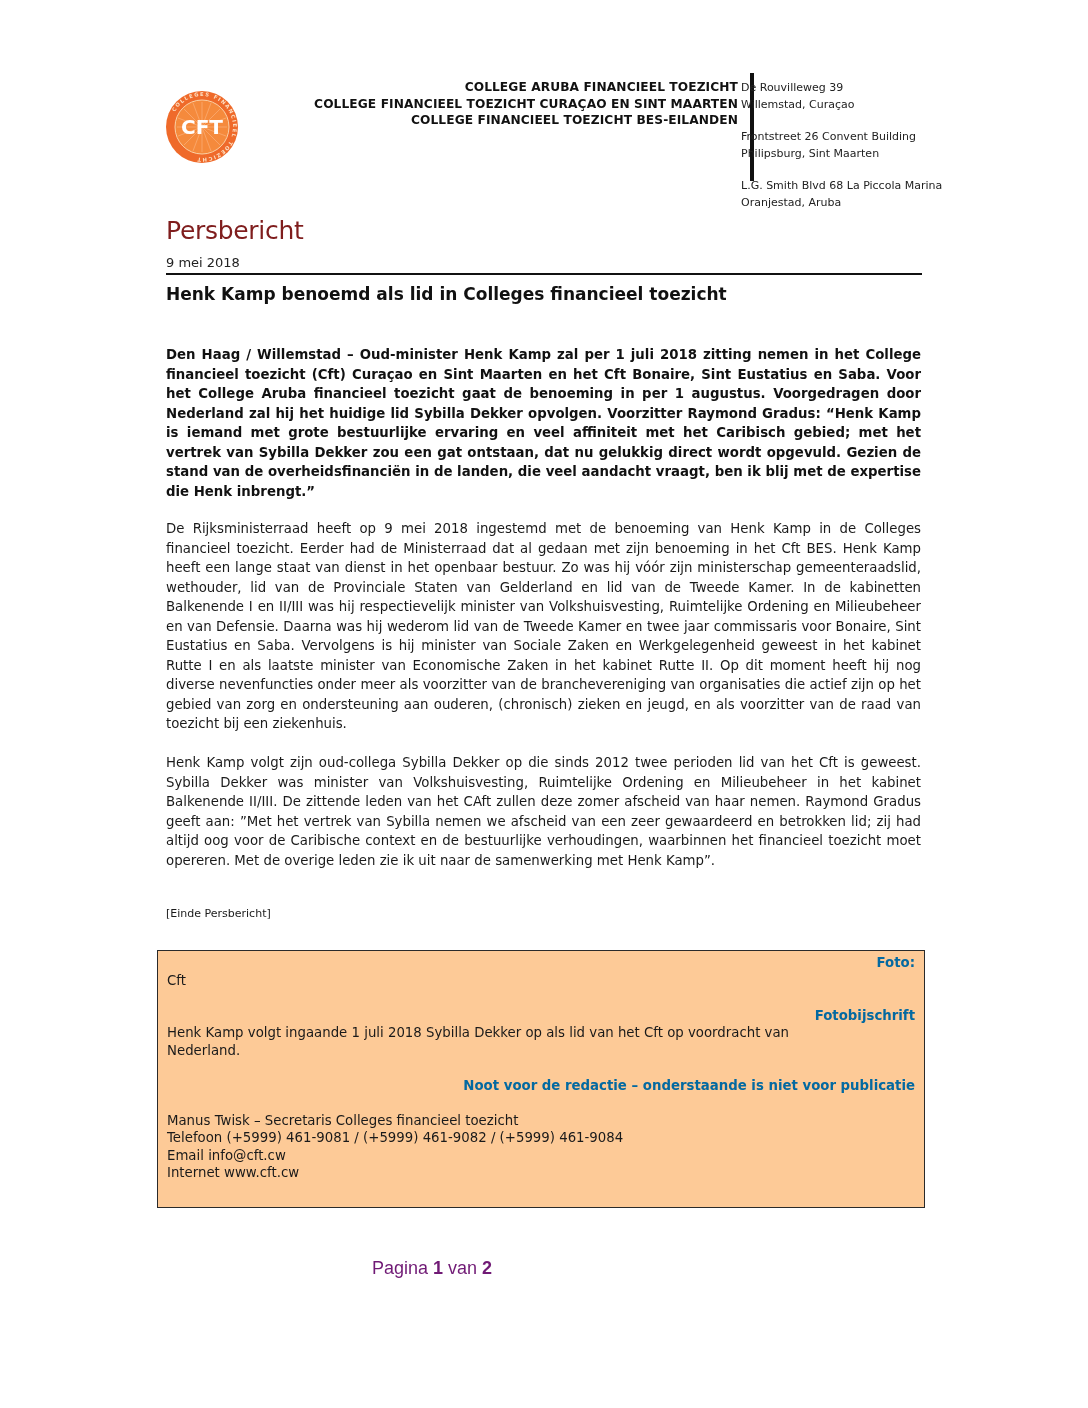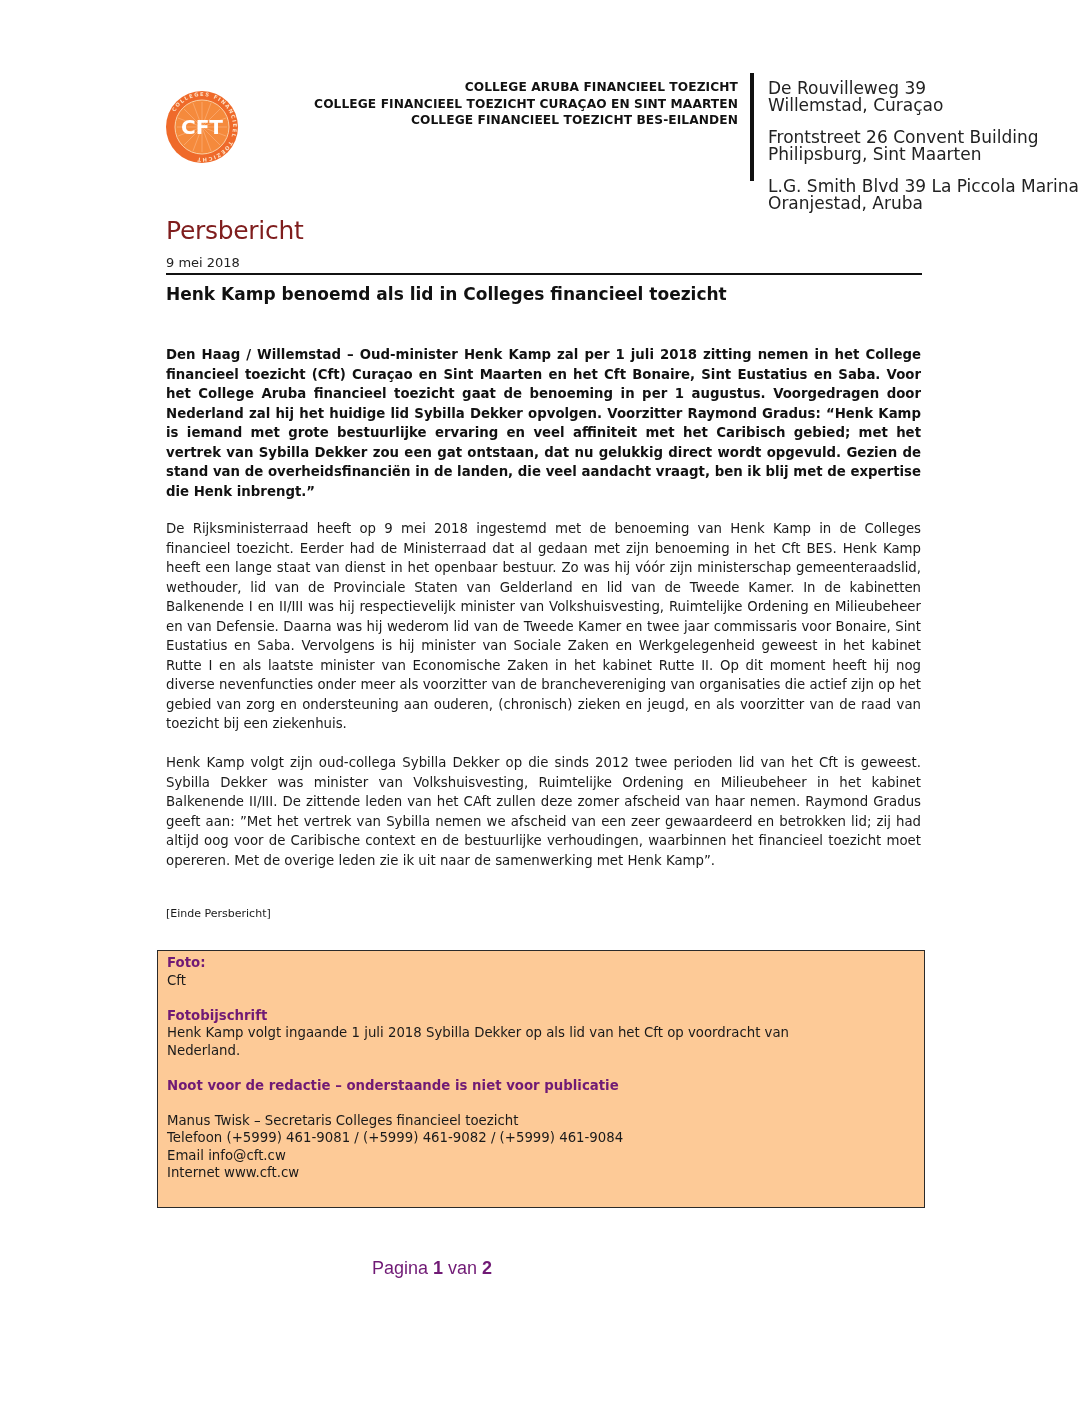--- a/index.html
+++ b/index.html
@@ -10,21 +10,21 @@
   .logo { position: absolute; left: 165px; top: 90px; width: 74px; height: 74px; }
 
   
   .orgs { position: absolute; left: 250px; top: 79px; width: 488px; text-align: right;
           font-family: "DejaVu Sans", sans-serif; font-weight: bold; font-size: 12.2px;
           line-height: 16.5px; color: #111; letter-spacing: 0.1px; }
   .orgs div { white-space: nowrap; }
 
   .vbar { position: absolute; left: 750px; top: 73px; width: 4px; height: 108px; background: #111; }
 
-  .addr { position: absolute; left: 768px; top: 80px; font-size: 17px; line-height: 16.5px; color: #222; }
+  .addr { position: absolute; left: 741px; top: 80px; font-size: 11px; line-height: 16.5px; color: #222; }
   .addr .blk { margin-bottom: 16px; }
   .addr .blk div { white-space: nowrap; }
 
   
   .title { position: absolute; left: 166px; top: 216px; font-family: "DejaVu Sans", sans-serif;
            font-size: 25px; color: #7f1d1d; letter-spacing: -0.3px; }
   .date { position: absolute; left: 166px; top: 255px; font-size: 13px; color: #222; }
   .rule { position: absolute; left: 166px; top: 273px; width: 756px; height: 2px; background: #111; }
 
   .headline { position: absolute; left: 166px; top: 284px; font-weight: bold; font-size: 17px; color: #111; }
@@ -33,21 +33,21 @@
           text-align: justify; color: #1a1a1a; }
   .lead { top: 345px; font-weight: bold; color: #111; }
   .p2 { top: 519px; }
   .p3 { top: 753px; }
   .end { position: absolute; left: 166px; top: 907px; font-size: 11px; color: #1a1a1a; }
 
   
   .box { position: absolute; left: 157px; top: 950px; width: 768px; height: 258px;
          background: #fdca97; border: 1px solid #2a2a2a; box-sizing: border-box;
          padding: 3px 9px; font-size: 13.3px; line-height: 17.5px; color: #1a1a1a; }
-  .box .b { font-weight: bold; color: #701a75; }
+  .box .b { font-weight: bold; color: #0369a1; text-align: right; }
   .box .gap { height: 17.5px; }
   .box .u { text-decoration: underline; }
 
   .footer { position: absolute; left: 0; width: 864px; top: 1258px; text-align: center;
             font-family: "Liberation Sans", sans-serif; font-size: 18px; color: #701a75; }
   .footer b { font-weight: bold; }
 </style>
 </head>
 <body>
 
@@ -84,21 +84,21 @@
 <div class="addr">
   <div class="blk">
     <div>De Rouvilleweg 39</div>
     <div>Willemstad, Curaçao</div>
   </div>
   <div class="blk">
     <div>Frontstreet 26 Convent Building</div>
     <div>Philipsburg, Sint Maarten</div>
   </div>
   <div class="blk">
-    <div>L.G. Smith Blvd 39 La Piccola Marina</div>
+    <div>L.G. Smith Blvd 68 La Piccola Marina</div>
     <div>Oranjestad, Aruba</div>
   </div>
 </div>
 
 <div class="title">Persbericht</div>
 <div class="date">9 mei 2018</div>
 <div class="rule"></div>
 
 <div class="headline">Henk Kamp benoemd als lid in Colleges financieel toezicht</div>
 

